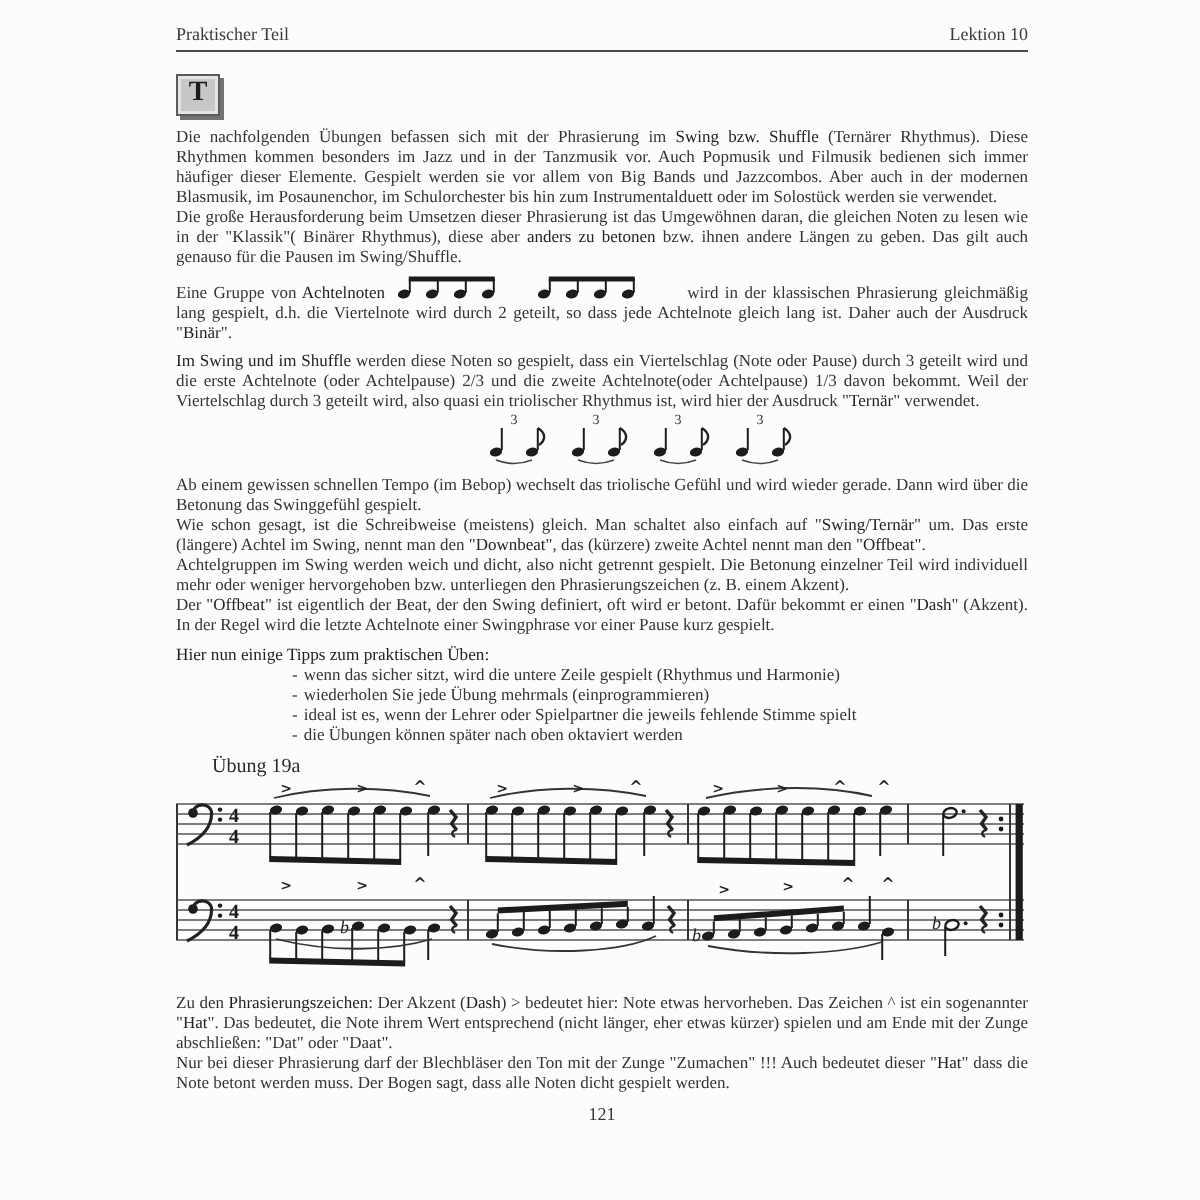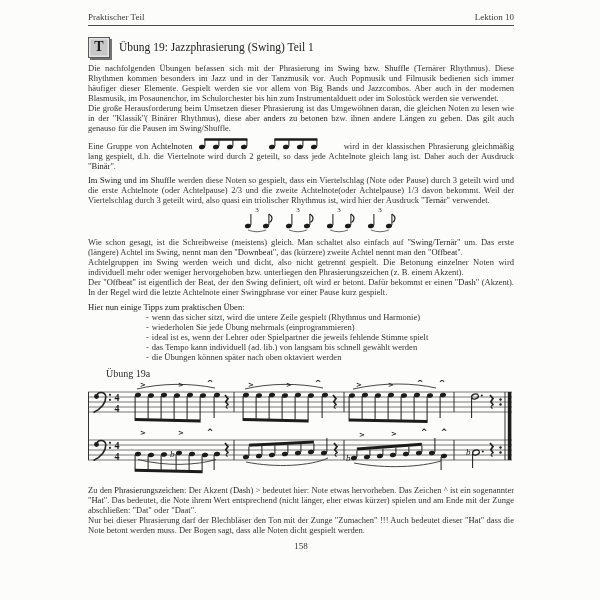--- a/index.html
+++ b/index.html
@@ -72,21 +72,20 @@
 
 <div class="page">
 
   <div class="hdr">
     <span>Praktischer Teil</span>
     <span>Lektion 10</span>
   </div>
 
   <div class="titlerow">
     <div class="badge">T</div>
-    <div class="title">Übung 19: Jazzphrasierung (Swing) Teil 1</div>
   </div>
 
   <p class="p mt"><span>Die nachfolgenden Übungen befassen sich mit der Phrasierung im </span><b>Swing bzw. Shuffle</b><span> (Ternärer Rhythmus). Diese Rhythmen kommen besonders im Jazz und in der Tanzmusik vor. Auch Popmusik und Filmusik bedienen sich immer häufiger dieser Elemente. Gespielt werden sie vor allem von Big Bands und Jazzcombos. Aber auch in der modernen Blasmusik, im Posaunenchor, im Schulorchester bis hin zum Instrumentalduett oder im Solostück werden sie verwendet.</span></p>
   <p class="p"><span>Die große Herausforderung beim Umsetzen dieser Phrasierung ist das Umgewöhnen daran, die gleichen Noten zu lesen wie in der "Klassik"( Binärer Rhythmus), diese aber </span><b>anders zu betonen</b><span> bzw. ihnen andere Längen zu geben. Das gilt auch genauso für die Pausen im Swing/Shuffle.</span></p>
 
   <p class="p mt"><span><span>Eine Gruppe von </span><b>Achtelnoten</b></span><svg class="inl" width="140" height="14" viewBox="0 0 140 14">
         <use href="#nh" x="6" y="10"></use>
         <use href="#nh" x="20" y="10"></use>
         <use href="#nh" x="34" y="10"></use>
         <use href="#nh" x="48" y="10"></use>
@@ -142,30 +141,30 @@
         <use href="#nh" x="133" y="19"></use>
           <line class="stem" x1="135.9" y1="18" x2="135.9" y2="7"></line>
         <use href="#nh" x="151" y="19"></use>
           <line class="stem" x1="153.9" y1="18" x2="153.9" y2="7"></line>
         <path class="stroke" stroke-width="1.2" d="M153.9,7 C158,9.5 158,13 154.5,15.5"></path>
         <path class="tie" d="M133,23 Q142,26.5 151,23"></path>
       </g>
     </svg>
   </div>
 
+  <p class="p"><span>Ab einem gewissen schnellen Tempo (im Bebop) wechselt das triolische Gefühl und wird wieder gerade. Dann wird über die Betonung das Swinggefühl gespielt.</span></p>
   <p class="p"><span>Wie schon gesagt, ist die Schreibweise (meistens) gleich. Man schaltet also einfach auf "</span><b>Swing/Ternär</b><span>" um. Das erste (längere) Achtel im Swing, nennt man den "</span><b>Downbeat</b><span>", das (kürzere) zweite Achtel nennt man den "</span><b>Offbeat</b><span>".</span></p>
-  <p class="p"><span>Achtelgruppen im Swing werden weich und dicht, also nicht getrennt gespielt. Die Betonung einzelner Noten wird individuell mehr oder weniger hervorgehoben bzw. unterliegen den Phrasierungszeichen (z. B. einem Akzent).</span></p>
+  <p class="p"><span>Achtelgruppen im Swing werden weich und dicht, also nicht getrennt gespielt. Die Betonung einzelner Teil wird individuell mehr oder weniger hervorgehoben bzw. unterliegen den Phrasierungszeichen (z. B. einem Akzent).</span></p>
   <p class="p"><span>Der "</span><b>Offbeat</b><span>" ist eigentlich der Beat, der den Swing definiert, oft wird er betont. Dafür bekommt er einen "</span><b>Dash</b><span>" (Akzent). In der Regel wird die letzte Achtelnote einer Swingphrase vor einer Pause kurz gespielt.</span></p>
 
   <div class="tipshead">Hier nun einige Tipps zum praktischen Üben:</div>
   <ul class="tips">
     <li><span class="dash">-</span><span>wenn das sicher sitzt, wird die untere Zeile gespielt (Rhythmus und Harmonie)</span></li>
     <li><span class="dash">-</span><span>wiederholen Sie jede Übung mehrmals (einprogrammieren)</span></li>
     <li><span class="dash">-</span><span>ideal ist es, wenn der Lehrer oder Spielpartner die jeweils fehlende Stimme spielt</span></li>
-    <li><span class="dash">-</span><span>das Tempo kann individuell (ad. lib.) von langsam bis schnell gewählt werden</span></li>
     <li><span class="dash">-</span><span>die Übungen können später nach oben oktaviert werden</span></li>
   </ul>
 
   <div class="exlabel">Übung 19a</div>
 
   <div class="scorewrap">
     <svg width="428" height="96" viewBox="0 0 428 96">
 
       <g>
         <line class="staffline" x1="2" y1="12" x2="426" y2="12"></line>
@@ -354,15 +353,15 @@
           <circle class="ink" cx="414.5" cy="72.5" r="1.2"></circle>
         <line class="bar" x1="419" y1="12" x2="419" y2="80"></line>
         <rect class="ink" x="421.8" y="12" width="3.6" height="68"></rect>
       </g>
     </svg>
   </div>
 
   <p class="p closing"><span>Zu den </span><b>Phrasierungszeichen</b><span>: Der Akzent (</span><b>Dash</b><span>)  &gt; bedeutet hier: Note etwas hervorheben. Das Zeichen ^ ist ein sogenannter "</span><b>Hat</b><span>". Das bedeutet, die Note ihrem Wert entsprechend (nicht länger, eher etwas kürzer) spielen und am Ende mit der Zunge abschließen: "Dat" oder "Daat".</span></p>
   <p class="p"><span>Nur bei dieser Phrasierung darf der Blechbläser den Ton mit der Zunge "Zumachen" !!! Auch bedeutet dieser "</span><b>Hat</b><span>" dass die Note betont werden muss. Der Bogen sagt, dass alle Noten dicht gespielt werden.</span></p>
 
-  <div class="pageno">158</div>
+  <div class="pageno">121</div>
 
 </div>
 
 </body></html>

